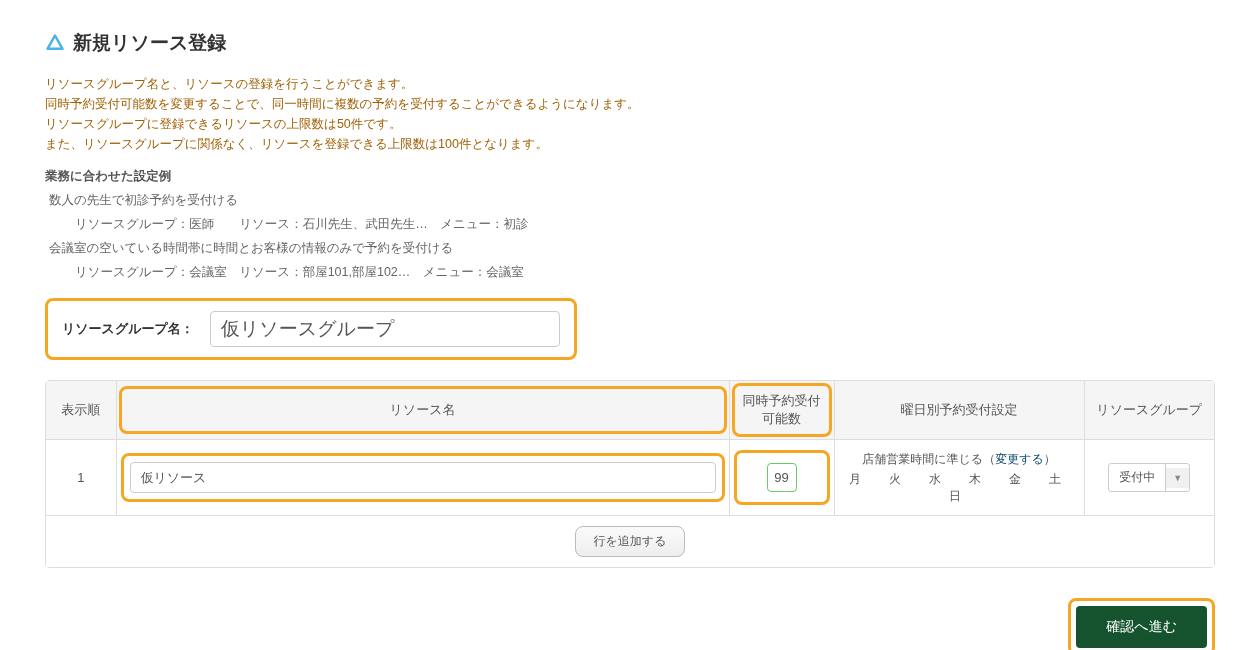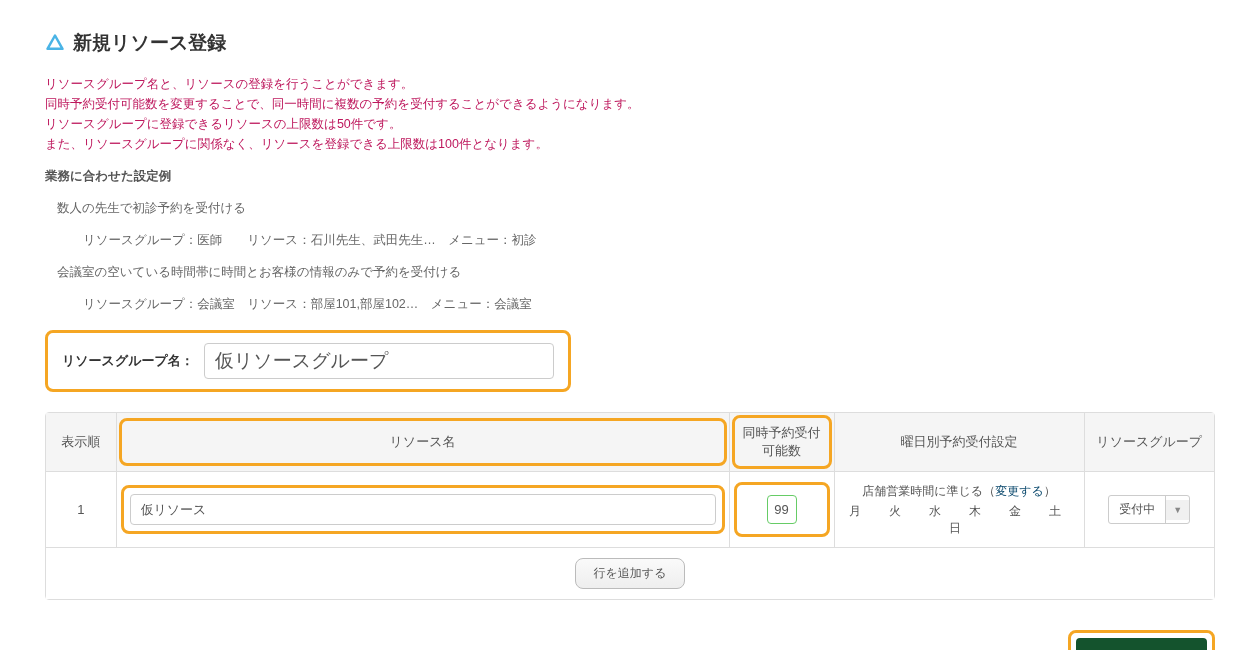--- a/index.html
+++ b/index.html
@@ -25,53 +25,53 @@
       margin-right: 8px;
     }
     .page-title {
       font-size: 19px;
       font-weight: bold;
       color: #333;
     }
     .description {
       line-height: 1.6;
       margin-bottom: 12px;
-      color: #be185d;
+      color: #a16207;
       font-size: 12.5px;
     }
     .description p {
       margin: 0;
     }
     .example-block {
       margin-bottom: 16px;
       color: #666;
       font-size: 12.5px;
       line-height: 1.6;
     }
     .example-title {
       font-weight: bold;
       color: #555;
     }
     .example-line {
-      margin: 12px;
+      margin: 4px;
     }
     .example-indent {
       padding-left: 26px;
     }
     .highlight-box {
       display: inline-block;
       border: 3px solid #f5a623;
       border-radius: 8px;
       padding: 10px 14px;
       margin-bottom: 20px;
     }
     .group-name-row {
       display: flex;
       align-items: center;
-      gap: 10px;
+      gap: 16px;
     }
     .group-name-label {
       font-weight: bold;
       color: #333;
       font-size: 13px;
     }
     .text-input {
       border: 1px solid #ccc;
       border-radius: 4px;
       padding: 6px 10px;

